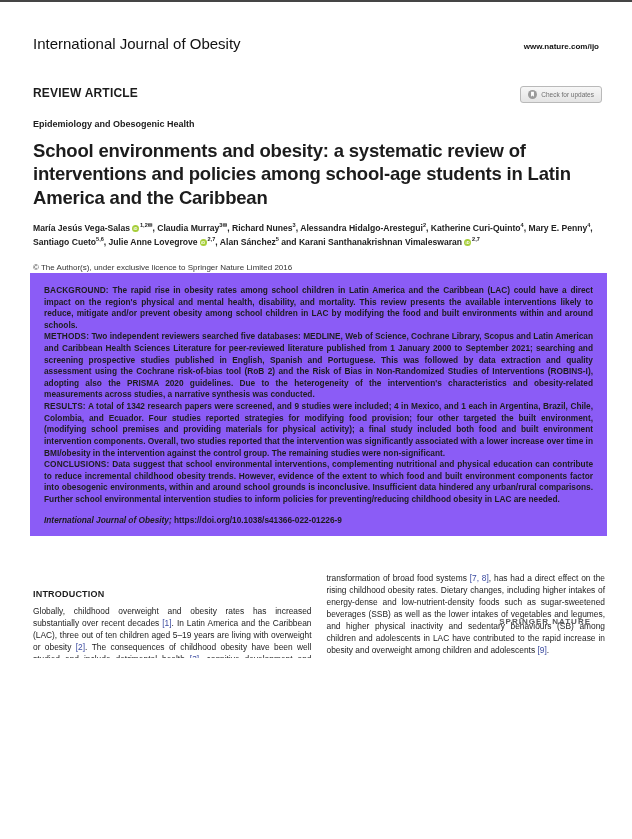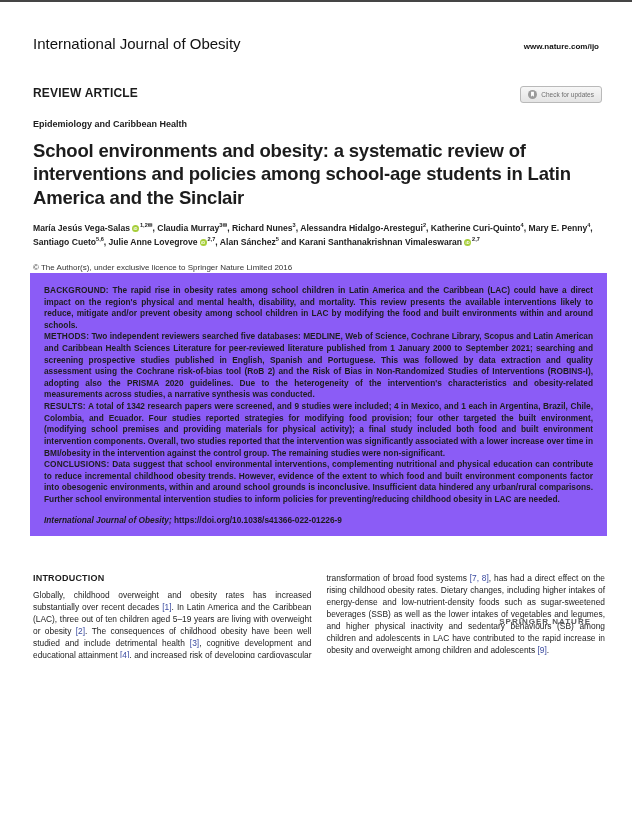--- a/index.html
+++ b/index.html
@@ -35,21 +35,21 @@
     padding:12px 14px 10px 14px;box-sizing:border-box;font-weight:bold;
   }
   .abstract p{margin:0;font-size:8.3px;line-height:1.4;text-align:justify;color:#1d1d1d;}
   .abstract b{letter-spacing:0.1px;}
   .abstract .citation{margin-top:9px;text-align:left;}
   .citation .doi{color:#1d1d1d;text-decoration:none;}
   
   .intro{position:absolute;top:570px;left:33px;right:27px;}
   .intro-cols{display:flex;gap:15px;}
   .col{flex:1;font-size:8.4px;line-height:1.43;text-align:justify;}
-  .col h3{margin:0 0 4px 0;font-size:9px;font-weight:bold;letter-spacing:0.2px;}
+  .col h3{margin:16px 0 4px 0;font-size:9px;font-weight:bold;letter-spacing:0.2px;}
   .col p{margin:0;}
   .col p.indent{text-indent:8px;}
   .ref{color:#3b4ba0;}
   
   .footnotes{position:absolute;top:730px;left:27px;right:25px;border-top:1.5px solid #2e2e2e;padding-top:4px;}
   .affiliations{font-size:6.7px;line-height:1.55;text-align:justify;color:#222;margin:0;}
   .received{font-family:"Liberation Serif",serif;font-size:9.5px;color:#222;margin:13px 0 0 6px;}
   .published{font-family:"Liberation Serif",serif;font-size:9.5px;color:#222;margin:14px 0 0 6px;text-decoration:underline;}
   
   .footer{position:absolute;right:41px;bottom:32px;font-size:8px;font-weight:bold;letter-spacing:1px;color:#58595b;}
@@ -69,22 +69,22 @@
     <div class="review-row">
       <span class="review-type">REVIEW ARTICLE</span>
       <button class="check-btn">
         <svg class="crossmark" viewBox="0 0 10 10">
           <circle cx="5" cy="5" r="5" fill="#9b9b9b"></circle>
           <path d="M3.4 2h3.2v5.4L5 6 3.4 7.4z" fill="#ffffff"></path>
         </svg>
         <span>Check for updates</span>
       </button>
     </div>
-    <div class="subject">Epidemiology and Caribbean Health</div>
-    <h1 class="title" style="margin:10px 0 0 0;">School environments and obesity: a systematic review of interventions and policies among school-age students in Latin America and the Sinclair</h1>
+    <div class="subject">Epidemiology and Obesogenic Health</div>
+    <h1 class="title" style="margin:10px 0 0 0;">School environments and obesity: a systematic review of interventions and policies among school-age students in Latin America and the Caribbean</h1>
     <div class="authors"><span><span>María Jesús Vega-Salas</span><span class="orcid">iD</span><sup>1,2✉</sup></span>, <span><span>Claudia Murray</span><sup>3✉</sup></span>, <span><span>Richard Nunes</span><sup>3</sup></span>, <span><span>Alessandra Hidalgo-Arestegui</span><sup>2</sup></span>, <span><span>Katherine Curi-Quinto</span><sup>4</sup></span>, <span><span>Mary E. Penny</span><sup>4</sup></span>, <span><span>Santiago Cueto</span><sup>5,6</sup></span>, <span><span>Julie Anne Lovegrove</span><span class="orcid">iD</span><sup>2,7</sup></span>, <span><span>Alan Sánchez</span><sup>5</sup></span> and <span><span>Karani Santhanakrishnan Vimaleswaran</span><span class="orcid">iD</span><sup>2,7</sup></span></div>
     <div class="copyright">© The Author(s), under exclusive licence to Springer Nature Limited 2016</div>
   </div>
 
   <div class="abstract">
     <p><b>BACKGROUND:</b> <span>The rapid rise in obesity rates among school children in Latin America and the Caribbean (LAC) could have a direct impact on the region's physical and mental health, disability, and mortality. This review presents the available interventions likely to reduce, mitigate and/or prevent obesity among school children in LAC by modifying the food and built environments within and around schools.</span></p>
     <p><b>METHODS:</b> <span>Two independent reviewers searched five databases: MEDLINE, Web of Science, Cochrane Library, Scopus and Latin American and Caribbean Health Sciences Literature for peer-reviewed literature published from 1 January 2000 to September 2021; searching and screening prospective studies published in English, Spanish and Portuguese. This was followed by data extraction and quality assessment using the Cochrane risk-of-bias tool (RoB 2) and the Risk of Bias in Non-Randomized Studies of Interventions (ROBINS-I), adopting also the PRISMA 2020 guidelines. Due to the heterogeneity of the intervention's characteristics and obesity-related measurements across studies, a narrative synthesis was conducted.</span></p>
     <p><b>RESULTS:</b> <span>A total of 1342 research papers were screened, and 9 studies were included; 4 in Mexico, and 1 each in Argentina, Brazil, Chile, Colombia, and Ecuador. Four studies reported strategies for modifying food provision; four other targeted the built environment, (modifying school premises and providing materials for physical activity); a final study included both food and built environment intervention components. Overall, two studies reported that the intervention was significantly associated with a lower increase over time in BMI/obesity in the intervention against the control group. The remaining studies were non-significant.</span></p>
     <p><b>CONCLUSIONS:</b> <span>Data suggest that school environmental interventions, complementing nutritional and physical education can contribute to reduce incremental childhood obesity trends. However, evidence of the extent to which food and built environment components factor into obesogenic environments, within and around school grounds is inconclusive. Insufficient data hindered any urban/rural comparisons. Further school environmental intervention studies to inform policies for preventing/reducing childhood obesity in LAC are needed.</span></p>
     <p class="citation"><i>International Journal of Obesity;</i> <a class="doi" href="#">https://doi.org/10.1038/s41366-022-01226-9</a></p>

